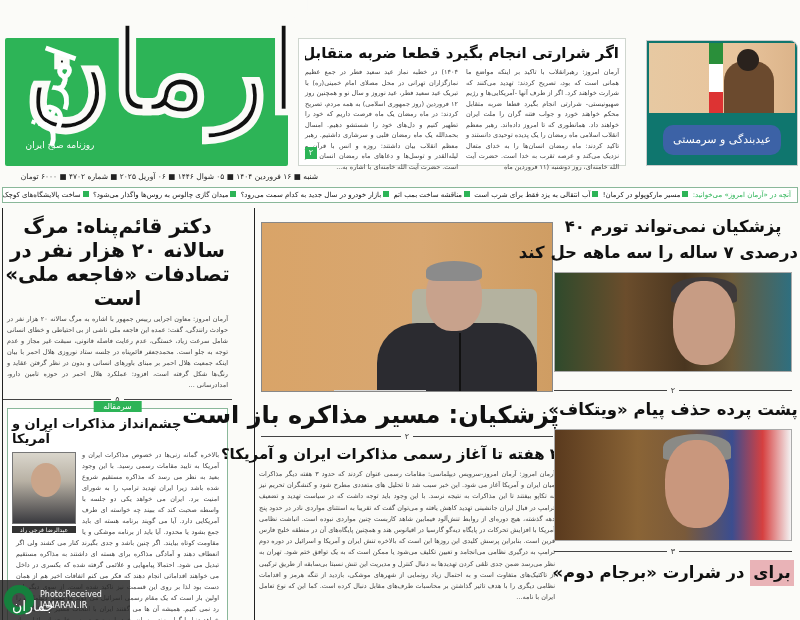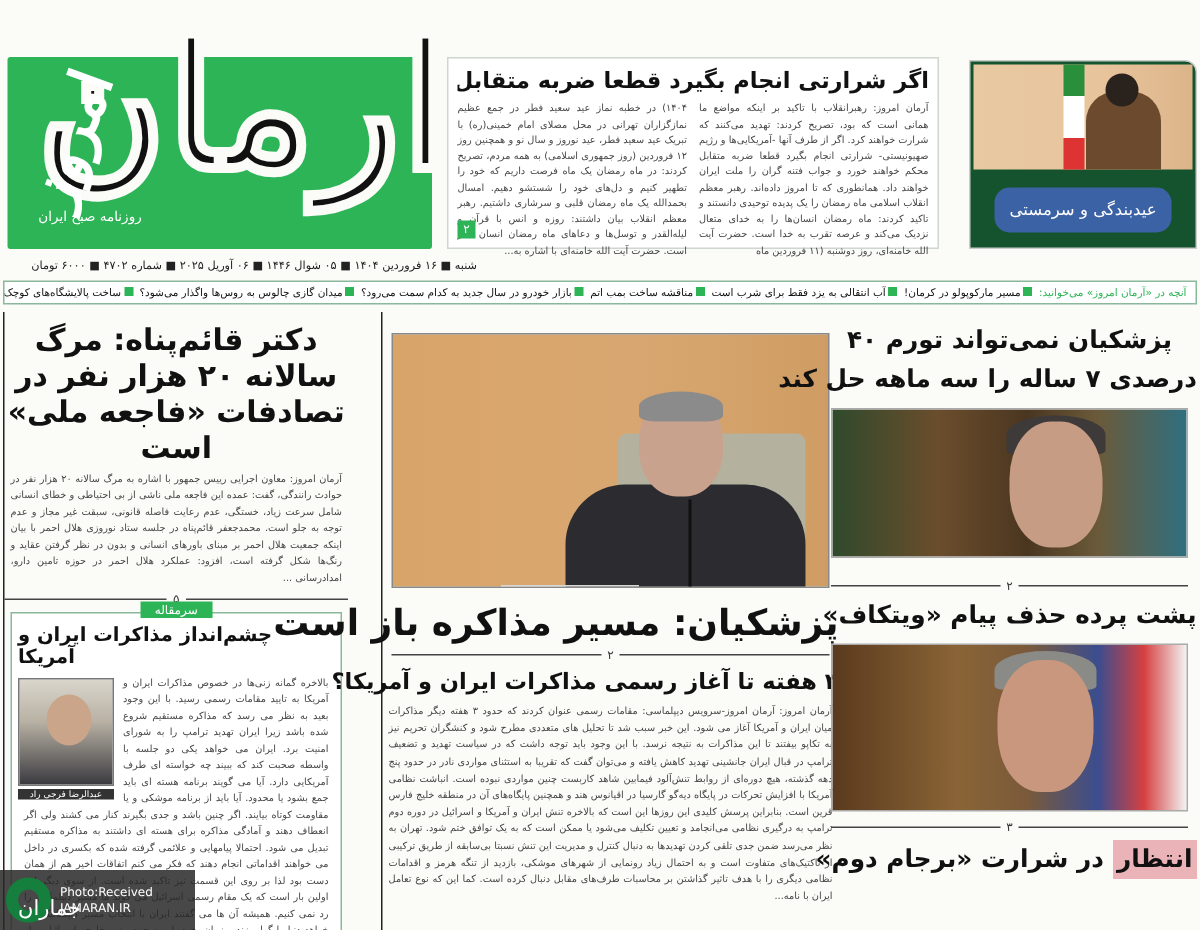--- a/index.html
+++ b/index.html
@@ -11,21 +11,21 @@
   .mast-title { position: absolute; left: 60px; top: -4px; width: 240px; height: 170px; font-family: "DejaVu Serif", serif; font-weight: bold; font-size: 118px; line-height: 150px; color: #111; text-align: center; -webkit-text-stroke: 3px #fbfbf8; letter-spacing: -6px; }
   .mast-sub { position: absolute; left: 10px; top: 64px; width: 80px; font-family: "DejaVu Serif", serif; font-size: 40px; font-weight: bold; color: #fff; line-height: 44px; text-align: center; transform: rotate(-70deg); transform-origin: center; }
   .mast-tag { position: absolute; left: 10px; top: 140px; width: 100px; font-size: 9px; color: #fff; text-align: center; }
 
   .top-story { position: absolute; left: 298px; top: 38px; width: 328px; height: 128px; border: 1px solid #cfd6cf; background: #fff; padding: 4px 6px; }
   .top-story h2 { font-size: 15px; font-weight: bold; line-height: 20px; text-align: right; white-space: nowrap; overflow: hidden; }
   .top-cols { display: flex; gap: 8px; margin-top: 4px; }
   .top-cols p { flex: 1; font-size: 6.5px; line-height: 10.5px; color: #444; text-align: justify; }
   .page-num-green { position: absolute; left: 6px; bottom: 6px; width: 12px; height: 12px; background: #2db457; color: #fff; font-size: 8px; text-align: center; line-height: 12px; }
 
-  .leader-box { position: absolute; left: 646px; top: 40px; width: 152px; height: 126px; border: 1px solid #ccc; background: #14532d; border-radius: 0 8px 0 0; overflow: hidden; }
+  .leader-box { position: absolute; left: 646px; top: 40px; width: 152px; height: 126px; border: 1px solid #ccc; background: #0f766e; border-radius: 0 8px 0 0; overflow: hidden; }
   .leader-photo { position: absolute; left: 2px; top: 2px; width: 146px; height: 70px; background: linear-gradient(90deg, #e7c9a2 0%, #e8c49c 60%, #dcb48a 100%); }
   .flag { position: absolute; left: 60px; top: 0; width: 14px; height: 70px; background: linear-gradient(180deg, #2a8f3a 0 30%, #fff 30% 70%, #d33 70%); }
   .figure-body { position: absolute; left: 75px; top: 18px; width: 50px; height: 52px; background: #6b4a2e; border-radius: 20px 20px 0 0; }
   .figure-head { position: absolute; left: 88px; top: 6px; width: 22px; height: 22px; background: #2a221d; border-radius: 50%; }
   .leader-banner { position: absolute; left: 16px; top: 84px; width: 118px; height: 30px; background: #3c62a6; border-radius: 10px; color: #fff; font-size: 11px; text-align: center; line-height: 30px; font-family: "DejaVu Serif", serif; }
 
   .dateline { position: absolute; left: 5px; top: 172px; width: 300px; font-size: 7.5px; color: #222; text-align: right; margin-left: 13px; }
   .teaser-bar { position: absolute; left: 2px; top: 187px; width: 796px; height: 16px; border: 1px solid #8ab89a; background: #fff; font-size: 7px; line-height: 14px; padding: 0 6px; white-space: nowrap; overflow: hidden; }
   .teaser-bar .lead { color: #2db457; }
   .sq { display: inline-block; width: 6px; height: 6px; background: #2db457; margin: 0 2px; }
@@ -164,14 +164,14 @@
       <span>۲</span>
     </div>
   <div class="headline-r">پشت پرده حذف پیام «ویتکاف»</div>
   <div class="photo-r ph-witkoff" style="height:112px">
     <div class="hair"></div>
     <div class="face"></div>
   </div>
   <div class="rule-num" style="margin:6px 6px 4px">
       <span>۳</span>
     </div>
-  <div class="headline-r"><span class="pink-mark">انتظار</span><span> در شرارت «برجام دوم»</span></div>
+  <div class="headline-r"><span class="pink-mark">برای</span><span> در شرارت «برجام دوم»</span></div>
 </div>
 
 </body></html>

